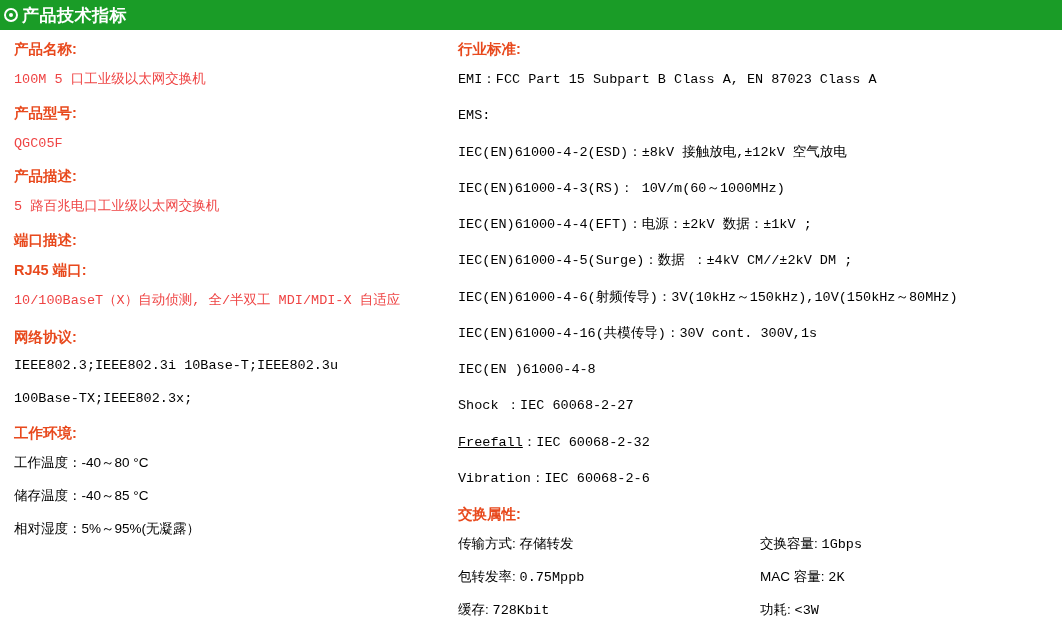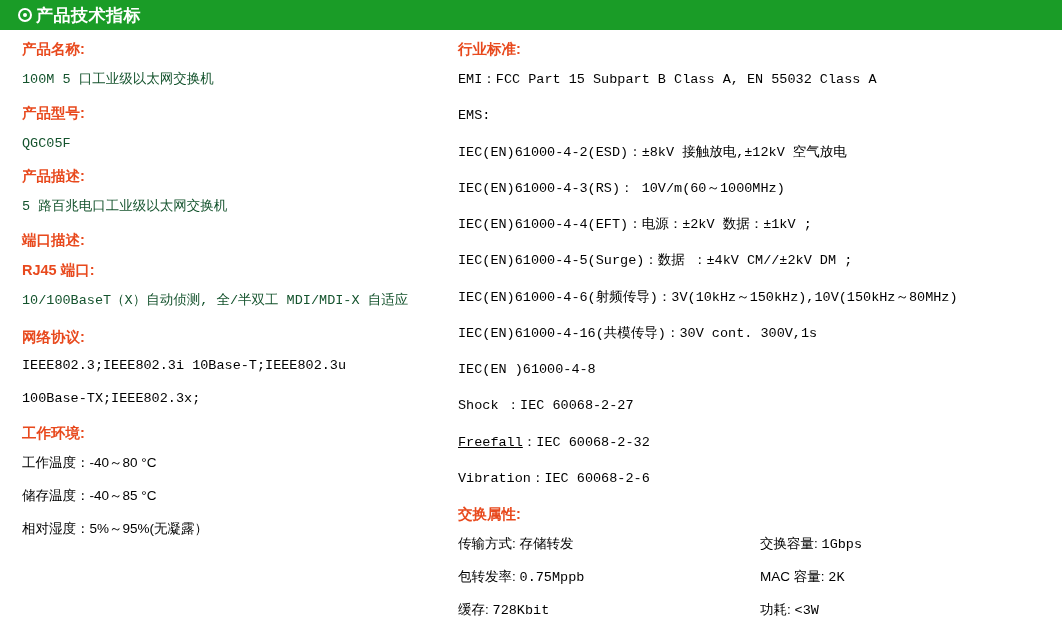--- a/index.html
+++ b/index.html
@@ -17,21 +17,21 @@
   .page {
     position: relative;
     width: 1062px;
     height: 636px;
   }
   .header-bar {
     height: 30px;
     background: #1a9c27;
     display: flex;
     align-items: center;
-    padding-left: 18px;
+    padding-left: 4px;
     box-sizing: border-box;
   }
   .header-icon {
     width: 14px;
     height: 14px;
     border-radius: 50%;
     border: 2px solid #ffffff;
     position: relative;
     margin-right: 4px;
     box-sizing: border-box;
@@ -52,21 +52,21 @@
     font-size: 17px;
     font-weight: bold;
     letter-spacing: 0.5px;
   }
   .columns {
     display: flex;
     padding-top: 10px;
   }
   .col-left {
     width: 430px;
-    padding-left: 22px;
+    padding-left: 14px;
     box-sizing: border-box;
   }
   .col-right {
     width: 632px;
     padding-left: 28px;
     box-sizing: border-box;
   }
   .sect-title {
     color: #e8491d;
     font-weight: bold;
@@ -75,21 +75,21 @@
     font-family: "Liberation Sans", sans-serif;
   }
   .sect-title.mt {
     margin-top: 18px;
   }
   .body-line {
     font-family: "Liberation Mono", monospace;
     font-size: 13.5px;
     line-height: 1.45;
     margin: 0 0 14px 0;
-    color: #14532d;
+    color: #ef4444;
     white-space: nowrap;
   }
   .mono-mix {
     font-family: "Liberation Mono", monospace;
     font-size: 13.5px;
     line-height: 1.5;
     margin: 0 0 15px 0;
   }
   .u-underline {
     text-decoration: underline;
@@ -164,21 +164,21 @@
       <div class="env-line">储存温度：-40～85 °C</div>
       <div class="env-line">相对湿度：5%～95%(无凝露）</div>
 
     </div>
 
     <div class="col-right">
 
       <div class="sect-title">行业标准:</div>
 
       <div class="std-list">
-        <div class="mono-mix">EMI：FCC Part 15 Subpart B Class A, EN 55032 Class A</div>
+        <div class="mono-mix">EMI：FCC Part 15 Subpart B Class A, EN 87023 Class A</div>
         <div class="mono-mix">EMS:</div>
         <div class="mono-mix">IEC(EN)61000-4-2(ESD)：±8kV 接触放电,±12kV 空气放电</div>
         <div class="mono-mix">IEC(EN)61000-4-3(RS)： 10V/m(60～1000MHz)</div>
         <div class="mono-mix">IEC(EN)61000-4-4(EFT)：电源：±2kV  数据：±1kV ;</div>
         <div class="mono-mix">IEC(EN)61000-4-5(Surge)：数据 ：±4kV CM//±2kV DM ;</div>
         <div class="mono-mix">IEC(EN)61000-4-6(射频传导)：3V(10kHz～150kHz),10V(150kHz～80MHz)</div>
         <div class="mono-mix">IEC(EN)61000-4-16(共模传导)：30V cont. 300V,1s</div>
         <div class="mono-mix">IEC(EN )61000-4-8</div>
         <div class="mono-mix">Shock ：IEC 60068-2-27</div>
         <div class="mono-mix"><span class="u-underline">Freefall</span><span>：IEC 60068-2-32</span></div>

